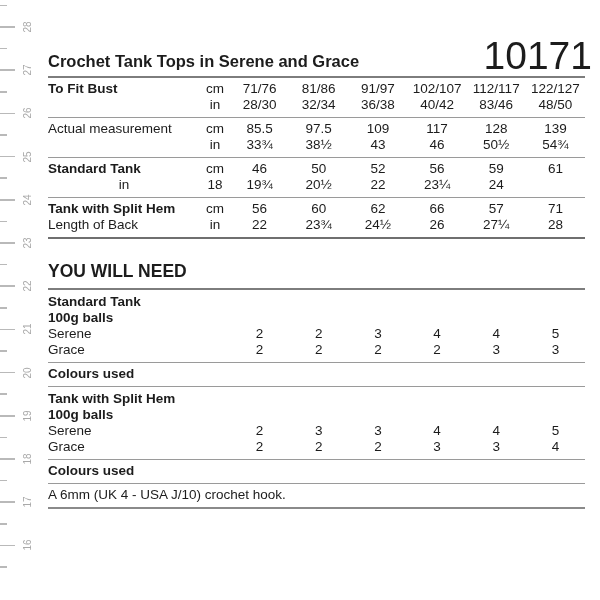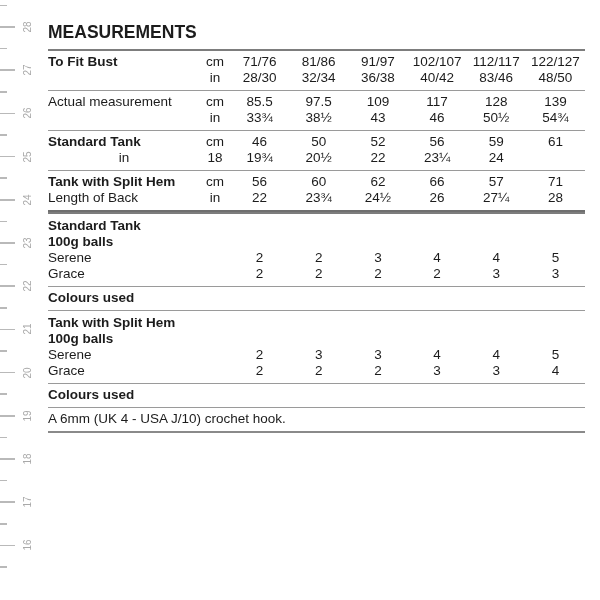--- a/index.html
+++ b/index.html
@@ -96,22 +96,25 @@
     <div class="tick major" style="top: 501.4px;"></div>
     <span class="rnum" style="top: 495.2px;">17</span>
     <div class="tick minor" style="top: 523px;"></div>
     <div class="tick major" style="top: 544.6px;"></div>
     <span class="rnum" style="top: 538.4px;">16</span>
     <div class="tick minor" style="top: 566.2px;"></div>
   </div>
 
 <div class="page">
 
-
-  <h2 class="m-head">MEASUREMENTS</h2>
+  <div class="hdr">
+    <div class="title">Crochet Tank Tops in Serene and Grace</div>
+    <div class="pnum">10171</div>
+  </div>
+
 
   <div class="mtable">
 
     <div class="mgroup">
       <div class="mline">
         <span class="mlabel b">To Fit Bust</span>
         <span class="munit">cm</span>
         <span class="mval">71/76</span>
         <span class="mval">81/86</span>
         <span class="mval">91/97</span>
@@ -194,20 +197,21 @@
         <span class="mval">23¾</span>
         <span class="mval">24½</span>
         <span class="mval">26</span>
         <span class="mval">27¼</span>
         <span class="mval">28</span>
       </div>
     </div>
 
   </div>
 
+  <h2 class="ywn-head">YOU WILL NEED</h2>
 
   <div class="ytable">
 
     <div class="ysec">
       <div class="stitle">Standard Tank</div>
       <div class="ssub">100g balls</div>
       <div class="yline">
         <span class="yname">Serene</span>
         <span class="mval">2</span>
         <span class="mval">2</span>

